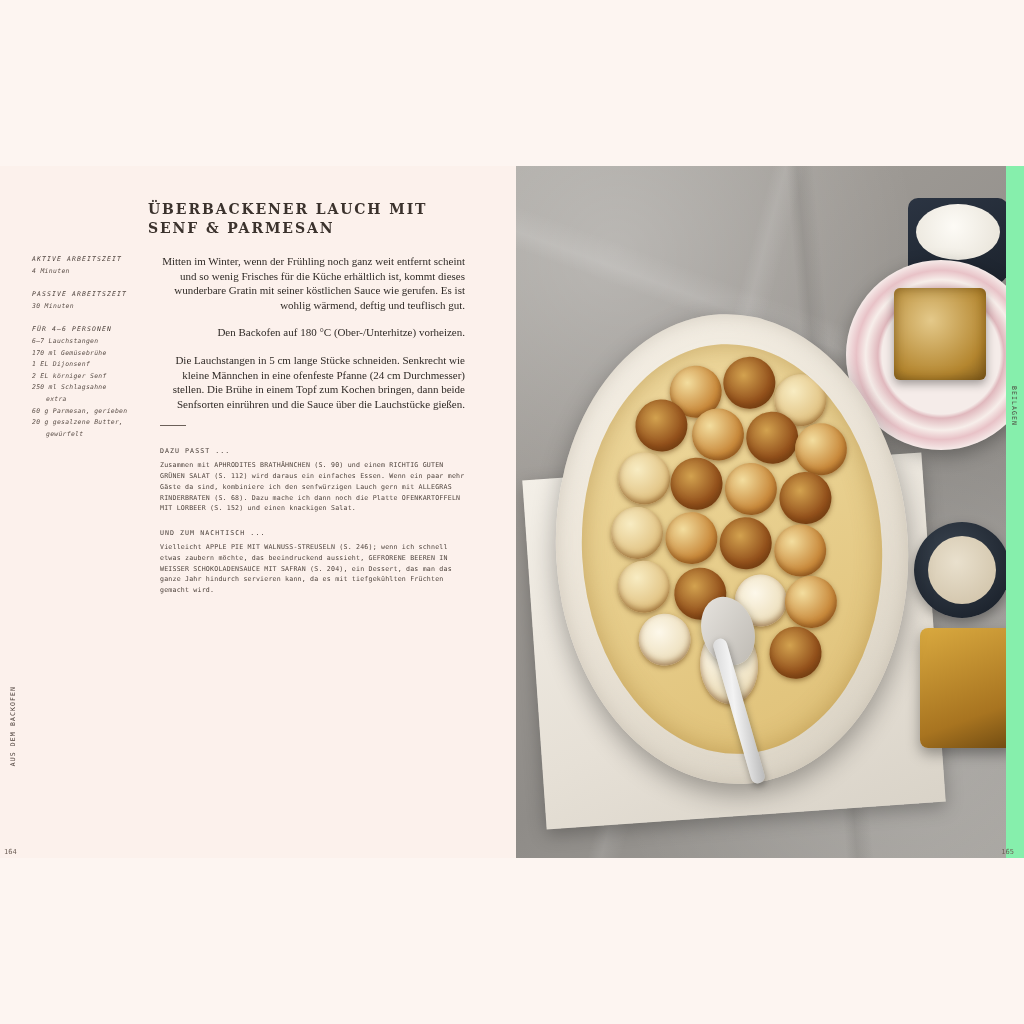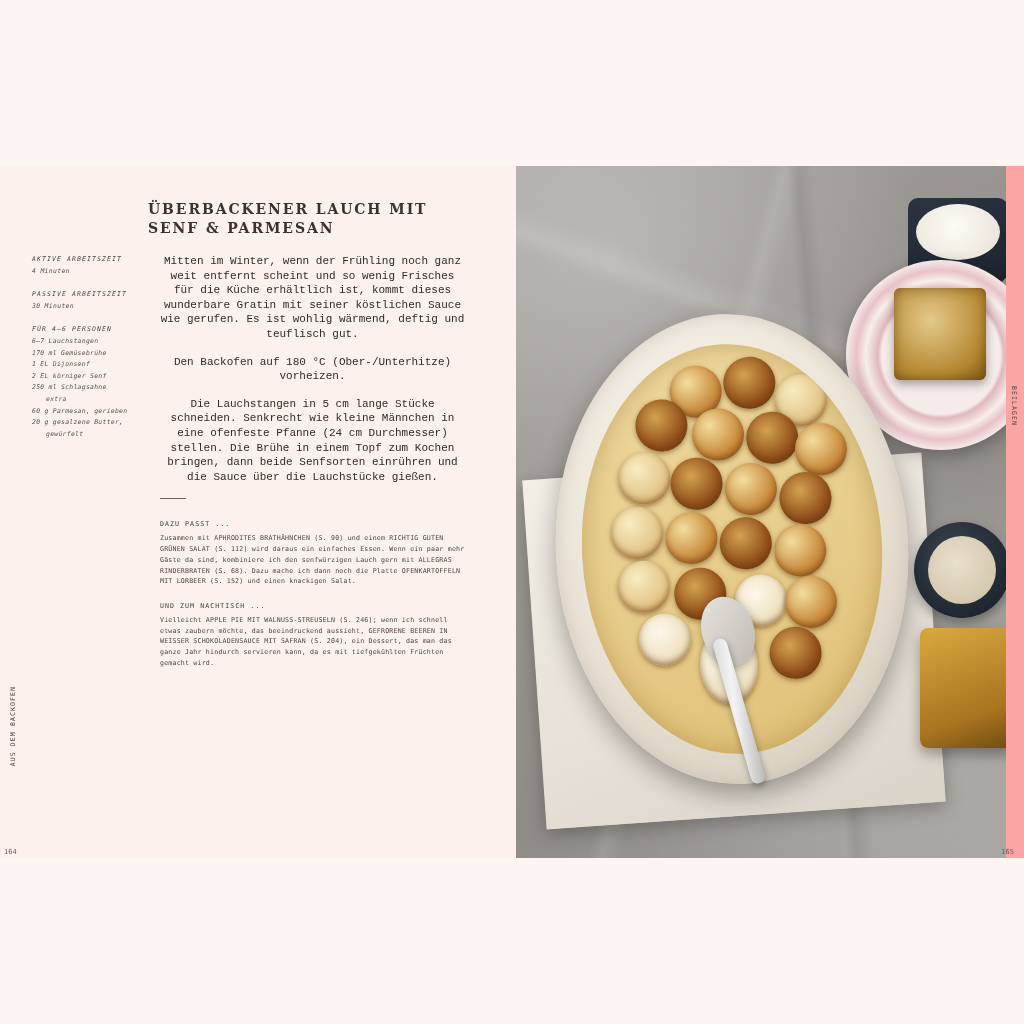--- a/index.html
+++ b/index.html
@@ -95,25 +95,25 @@
   .ing-list li span.cont { display: block; padding-left: 14px; }
   
   .body-col {
     position: absolute;
     left: 160px;
     top: 88px;
     width: 305px;
     color: #2f2a26;
   }
   .intro, .step {
-    font-family: Liberation Mono, monospace;
+    font-family: Liberation Serif, serif;
     font-size: 11px;
     line-height: 14.6px;
     margin: 0 0 13px 0;
-    text-align: center;
+    text-align: right;
   }
   .rule {
     width: 26px;
     height: 1px;
     background: #6b6059;
     margin: 14px 0 15px 0;
   }
   .notes {
     margin-top: 20px;
     font-family: "DejaVu Sans Mono", monospace;
@@ -128,21 +128,21 @@
     letter-spacing: 1.05px;
     font-size: 6.6px;
     color: #433a34;
   }
   .notes p { margin: 0 0 14px 0; }
   
   .right-page {
     position: absolute;
     left: 516px; top: 0;
     width: 508px; height: 692px;
-    background: #fca5a5;
+    background: #86efac;
   }
   .photo {
     position: absolute;
     left: 0; top: 0;
     width: 490px;
     height: 692px;
     overflow: hidden;
     background: #9a9793;
   }
   .folio-right {

